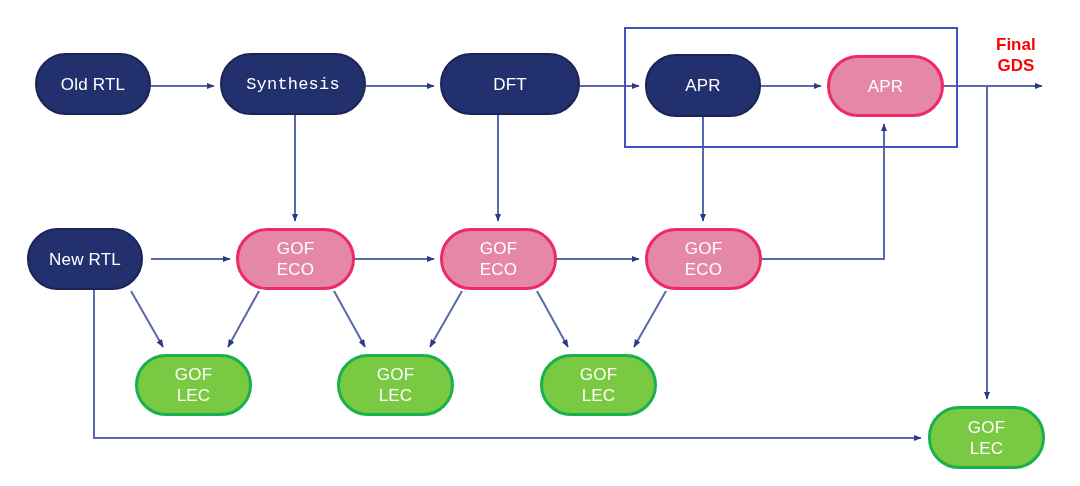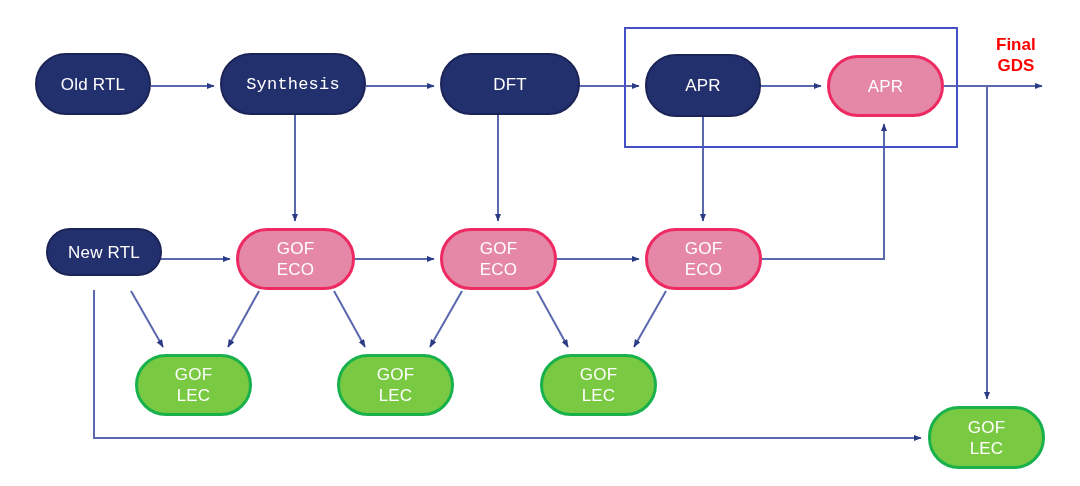--- a/index.html
+++ b/index.html
@@ -126,21 +126,21 @@
       </div>
       <div class="node node-navy" style="left: 440px; top: 53px; width: 140px; height: 62px;">
         <span>DFT</span>
       </div>
       <div class="node node-navy" style="left: 645px; top: 54px; width: 116px; height: 63px;">
         <span>APR</span>
       </div>
       <div class="node node-pink" style="left: 827px; top: 55px; width: 117px; height: 62px;">
         <span>APR</span>
       </div>
-      <div class="node node-navy" style="left: 46px; top: 228px; width: 116px; height: 48px;">
+      <div class="node node-navy" style="left: 27px; top: 228px; width: 116px; height: 62px;">
         <span>New RTL</span>
       </div>
       <div class="node node-pink" style="left: 236px; top: 228px; width: 119px; height: 62px;">
         <span>GOF</span>
         <span class="line2">ECO</span>
       </div>
       <div class="node node-pink" style="left: 440px; top: 228px; width: 117px; height: 62px;">
         <span>GOF</span>
         <span class="line2">ECO</span>
       </div>

